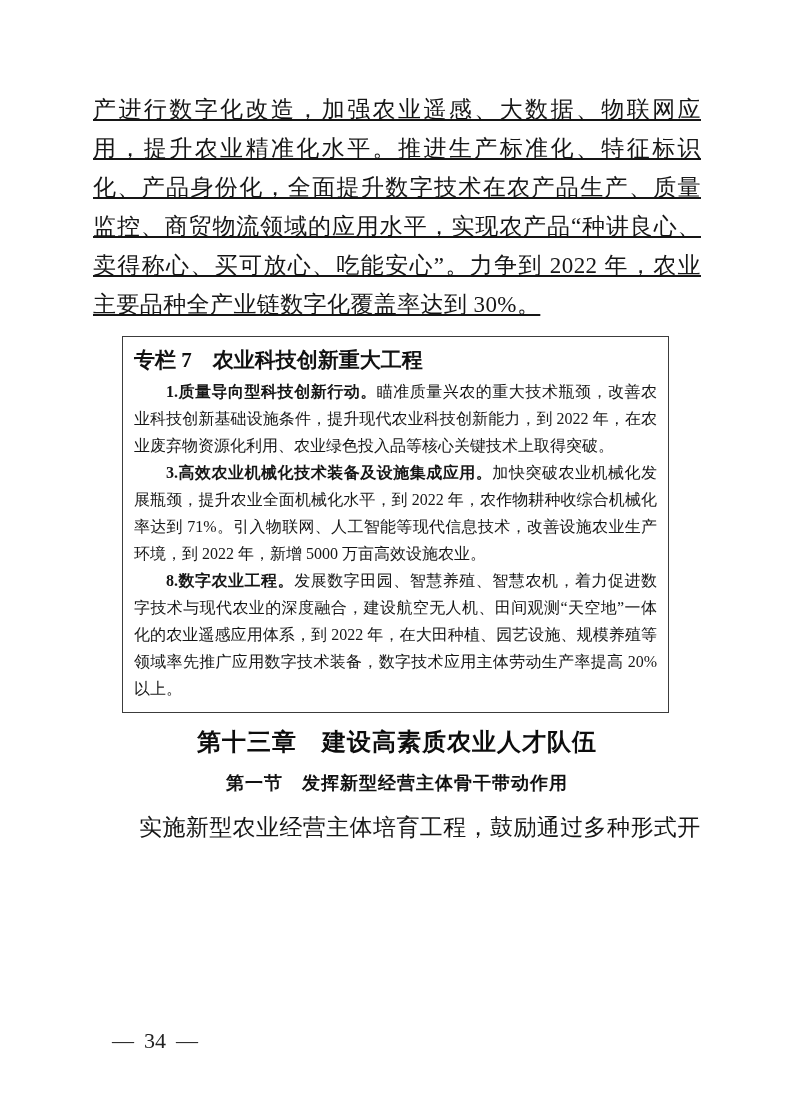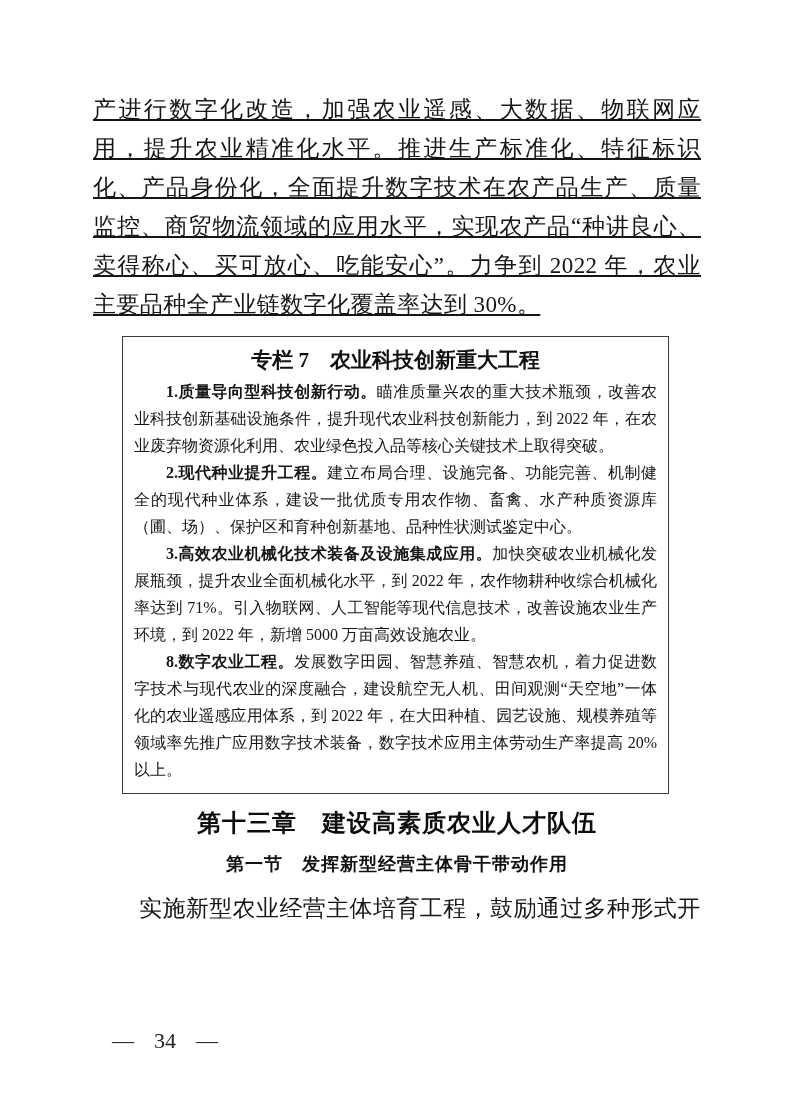--- a/index.html
+++ b/index.html
@@ -32,21 +32,21 @@
   }
   .callout-box {
     box-sizing: border-box;
     width: 547px;
     margin: 12px 0 0 29px;
     border: 1px solid #3c3c3c;
     padding: 8px 11px 10px 11px;
     background: #ffffff;
   }
   .box-title {
-    text-align: center;
+    text-align: left;
     font-weight: bold;
     font-size: 21px;
     line-height: 30px;
     margin-bottom: 3px;
     color: #111111;
   }
   .box-para {
     margin: 0;
     font-size: 16px;
     line-height: 27px;
@@ -88,38 +88,37 @@
     left: 112px;
     top: 1026px;
     font-size: 22px;
     line-height: 30px;
     color: #222222;
   }
   .page-footer .dash {
     letter-spacing: 0;
   }
   .page-footer .num {
-    margin: 0 20px;
+    margin: 0 10px;
   }
 </style>
 </head>
 <body>
 
 <div class="page">
 
   <div class="content">
 
     <p class="para-top">产进行数字化改造，加强农业遥感、大数据、物联网应用，提升农业精准化水平。推进生产标准化、特征标识化、产品身份化，全面提升数字技术在农产品生产、质量监控、商贸物流领域的应用水平，实现农产品“种讲良心、卖得称心、买可放心、吃能安心”。力争到 2022 年，农业主要品种全产业链数字化覆盖率达到 30%。</p>
 
     <div class="callout-box">
       <div class="box-title">专栏 7　农业科技创新重大工程</div>
 
       <p class="box-para"><span class="lead">1.质量导向型科技创新行动。</span><span>瞄准质量兴农的重大技术瓶颈，改善农业科技创新基础设施条件，提升现代农业科技创新能力，到 2022 年，在农业废弃物资源化利用、农业绿色投入品等核心关键技术上取得突破。</span></p>
 
-      <p class="box-para"><span class="lead">2.现代种业提升工程。</span><span>建立布局合理、设施完备、功能完善、机制健全的现代种业体系，建设一批优质专用农作物、畜禽、水产种质资源库（圃、场）、保护区和育种创新基地、品种性状测试鉴定中心。</span></p>
 
       <p class="box-para"><span class="lead">3.高效农业机械化技术装备及设施集成应用。</span><span>加快突破农业机械化发展瓶颈，提升农业全面机械化水平，到 2022 年，农作物耕种收综合机械化率达到 71%。引入物联网、人工智能等现代信息技术，改善设施农业生产环境，到 2022 年，新增 5000 万亩高效设施农业。</span></p>
 
       <p class="box-para"><span class="lead">8.数字农业工程。</span><span>发展数字田园、智慧养殖、智慧农机，着力促进数字技术与现代农业的深度融合，建设航空无人机、田间观测“天空地”一体化的农业遥感应用体系，到 2022 年，在大田种植、园艺设施、规模养殖等领域率先推广应用数字技术装备，数字技术应用主体劳动生产率提高 20%以上。</span></p>
     </div>
 
     <h2 class="chapter-heading">第十三章　建设高素质农业人才队伍</h2>
 
     <h3 class="section-heading">第一节　发挥新型经营主体骨干带动作用</h3>
 

